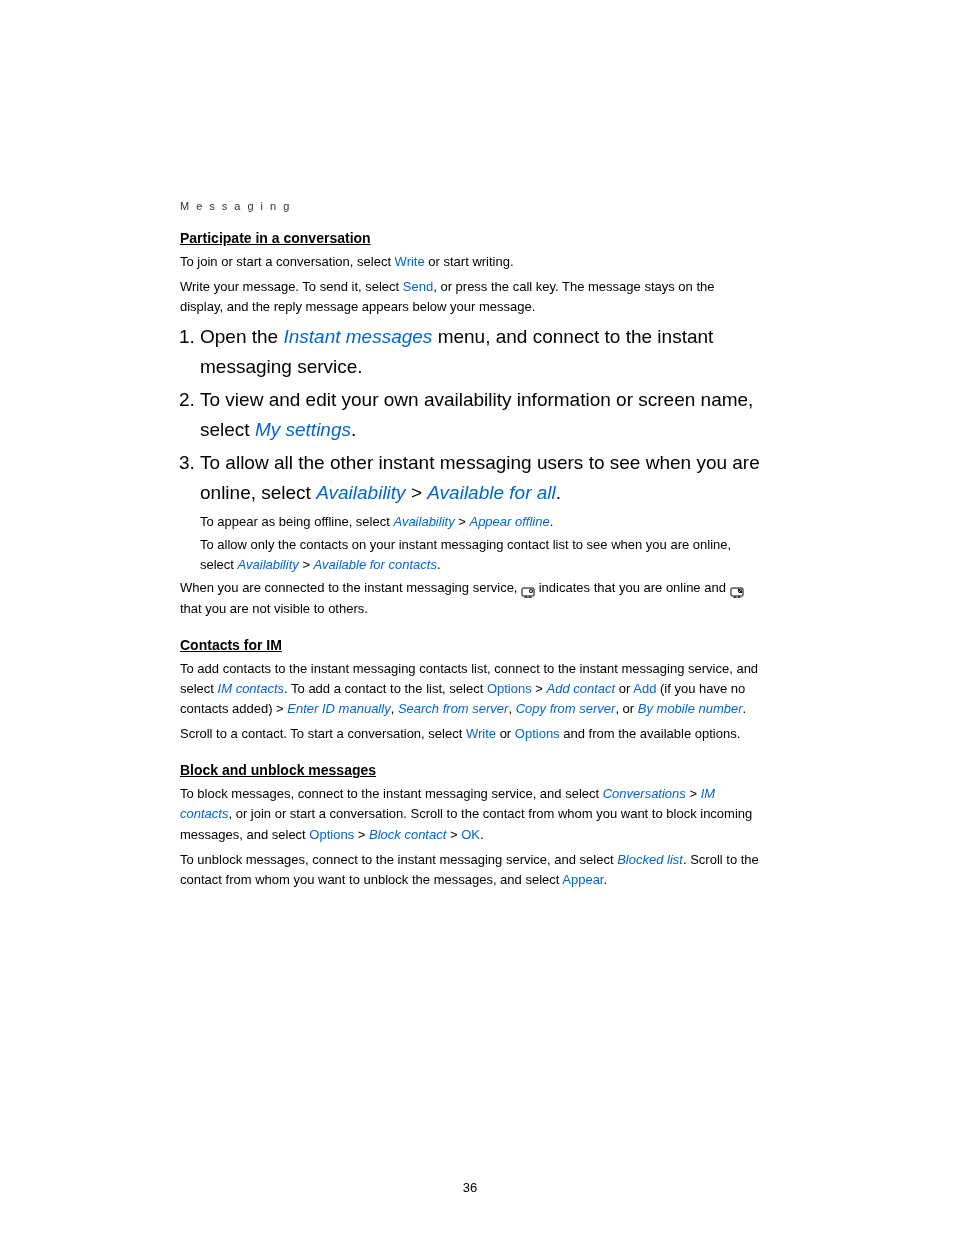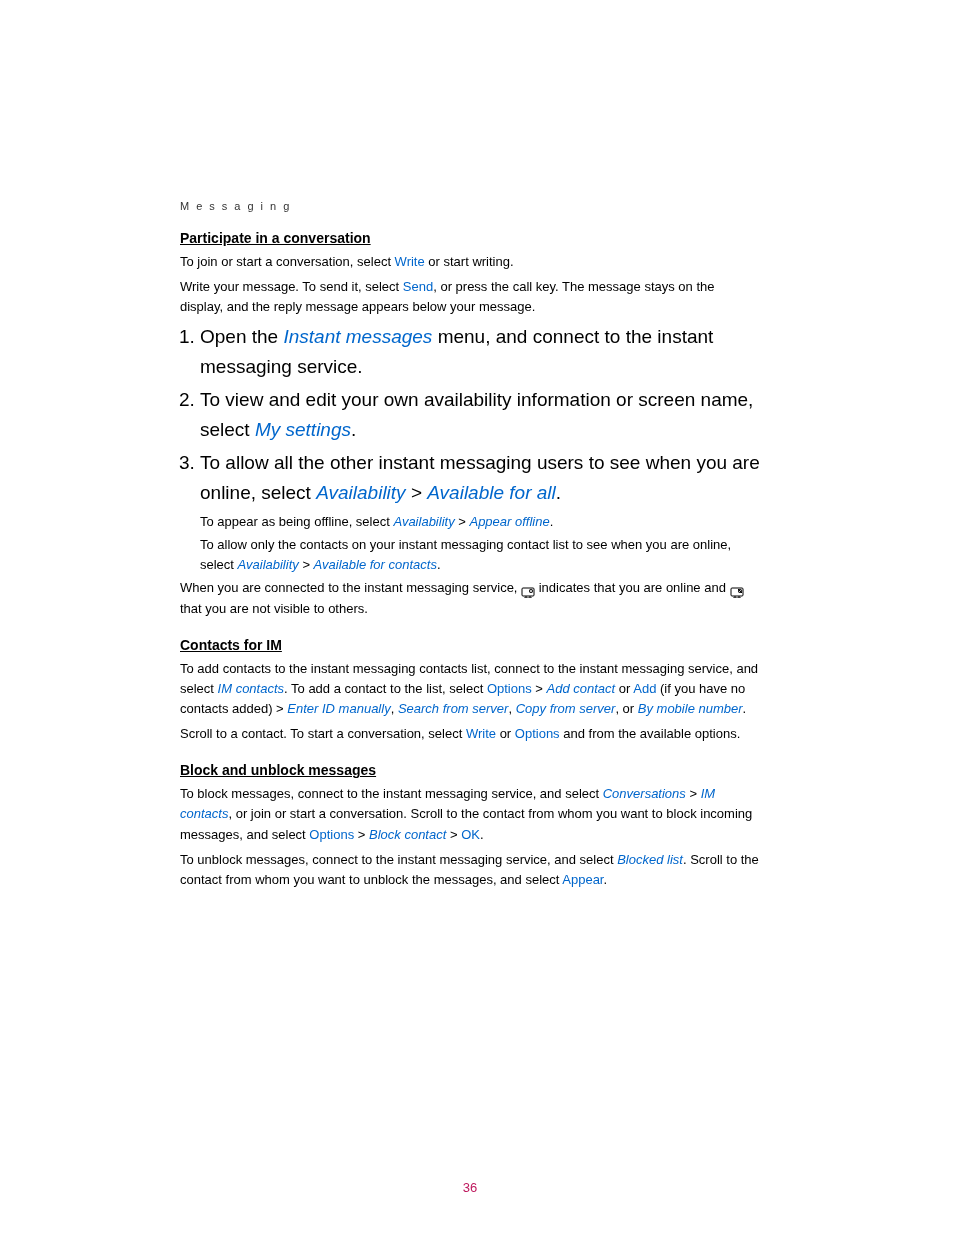--- a/index.html
+++ b/index.html
@@ -87,21 +87,21 @@
       margin-left: 20px;
       margin-bottom: 3px;
     }
 
     .page-number {
       position: absolute;
       bottom: 40px;
       left: 50%;
       transform: translateX(-50%);
       font-size: 13px;
-      color: #be185d;
+      color: #000000;
       margin-top: 12px;
     }
 
     .icon-online {
       display: inline-block;
       width: 14px;
       height: 11px;
       vertical-align: middle;
       position: relative;
     }

